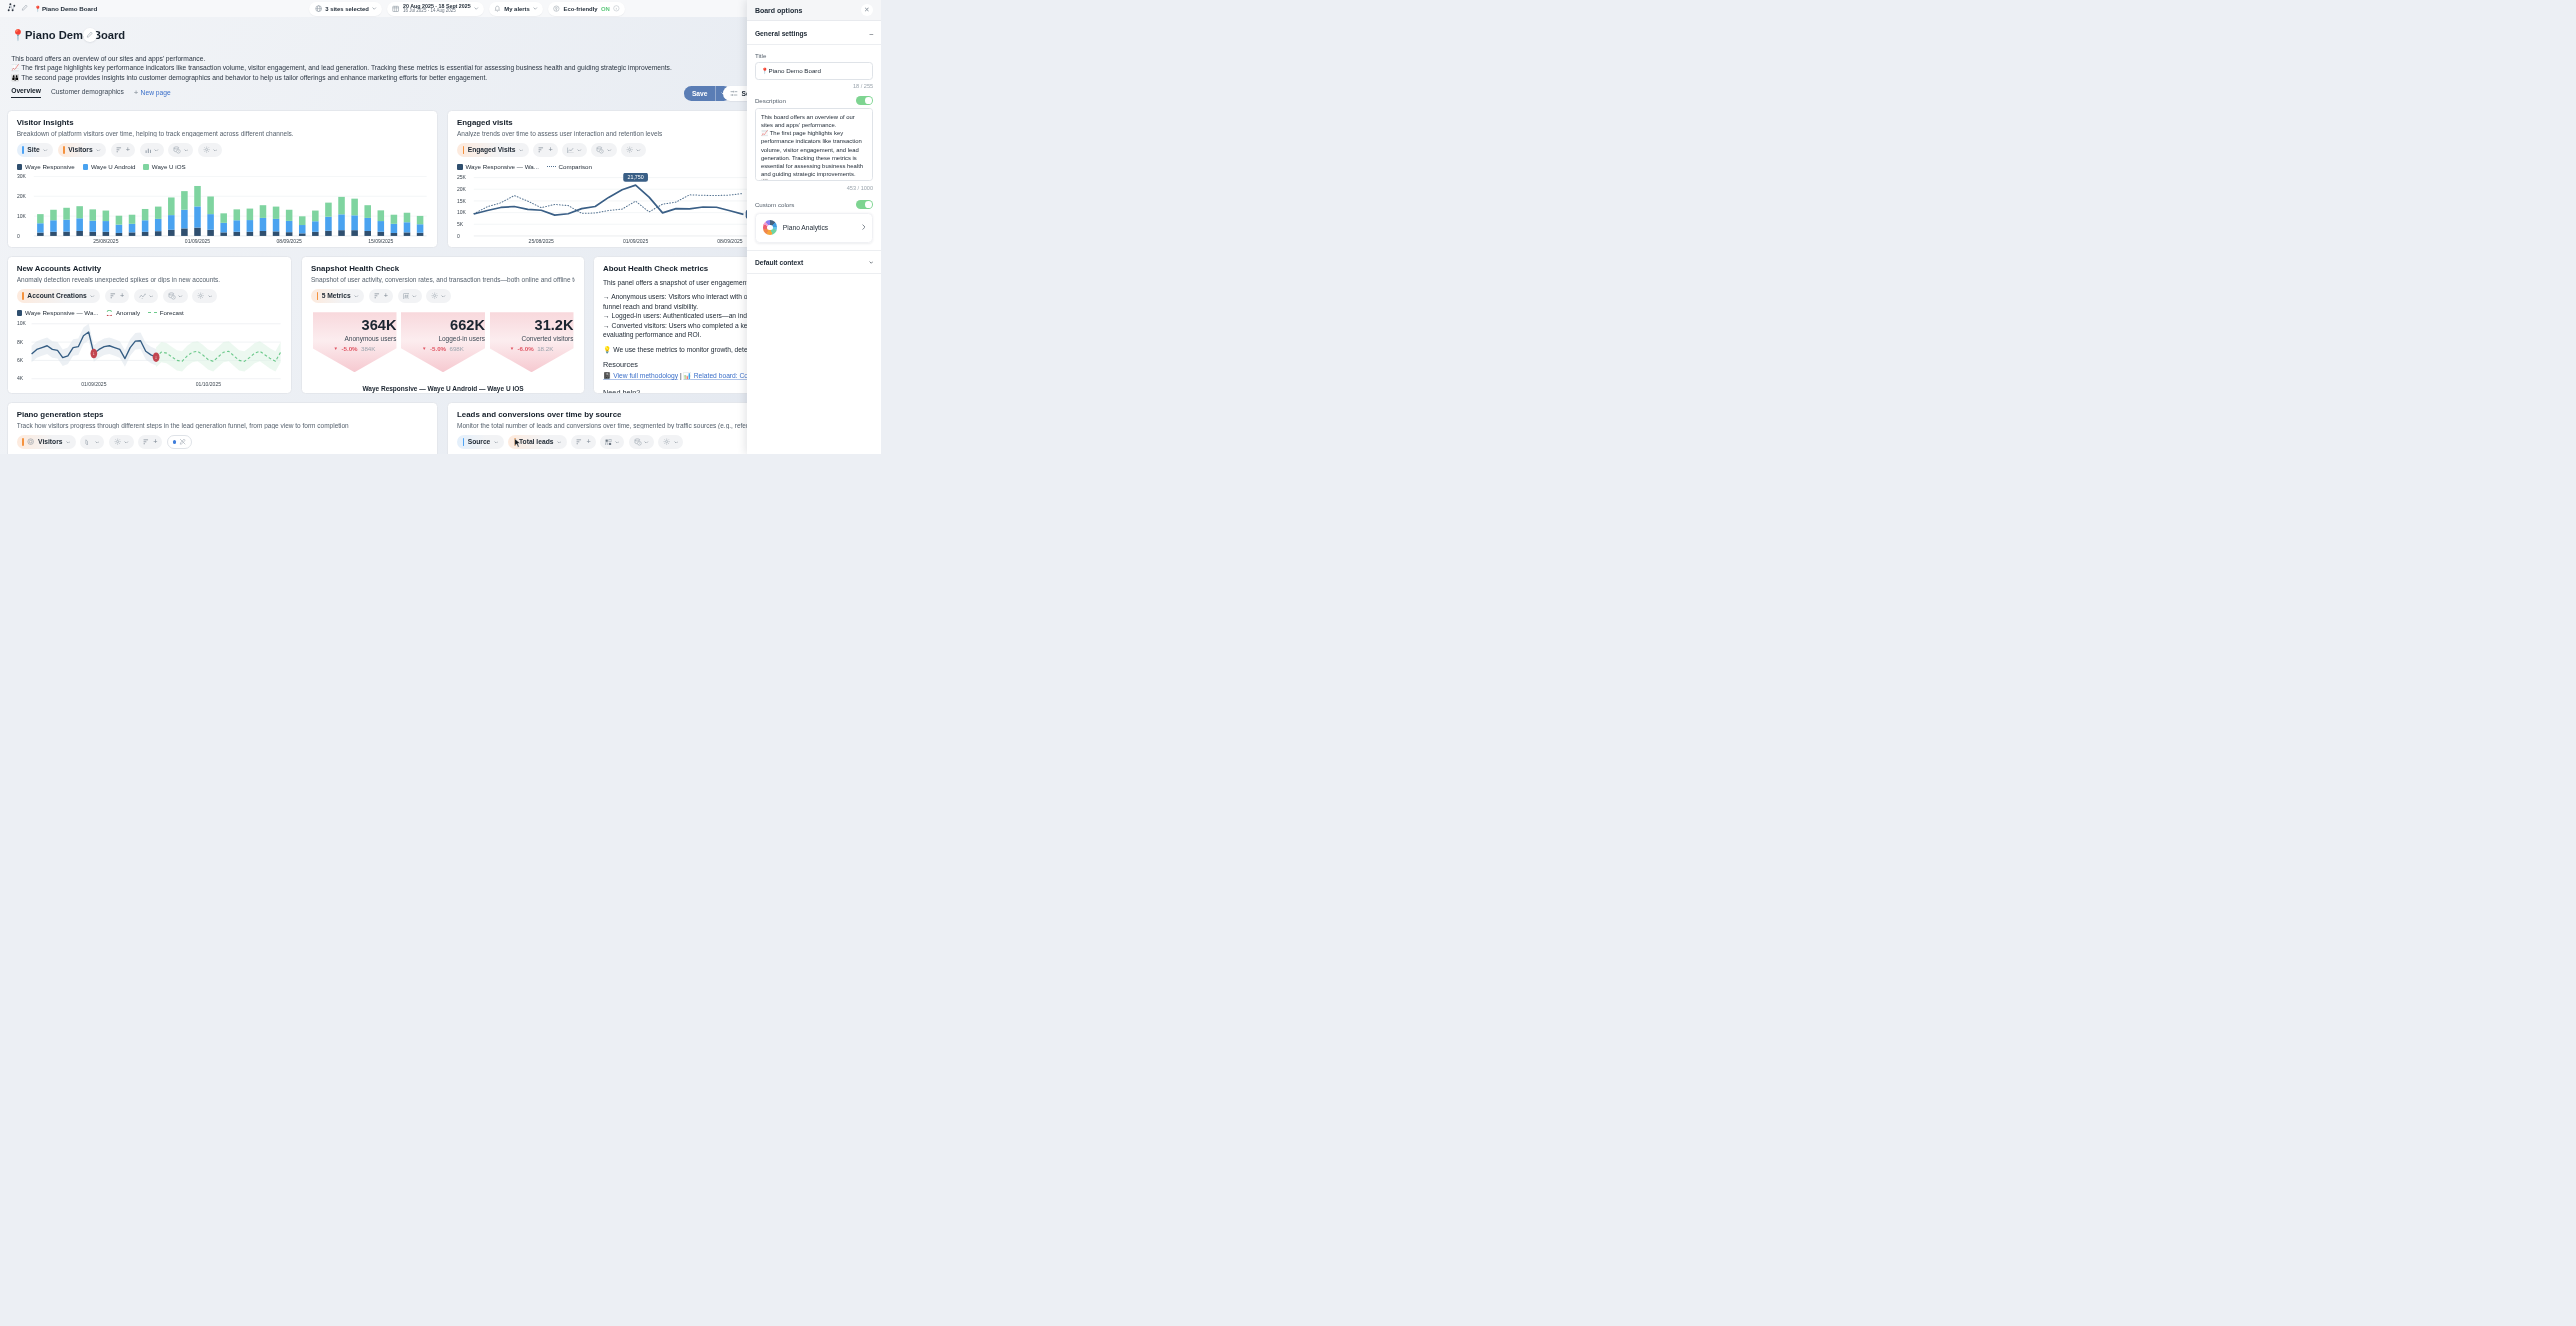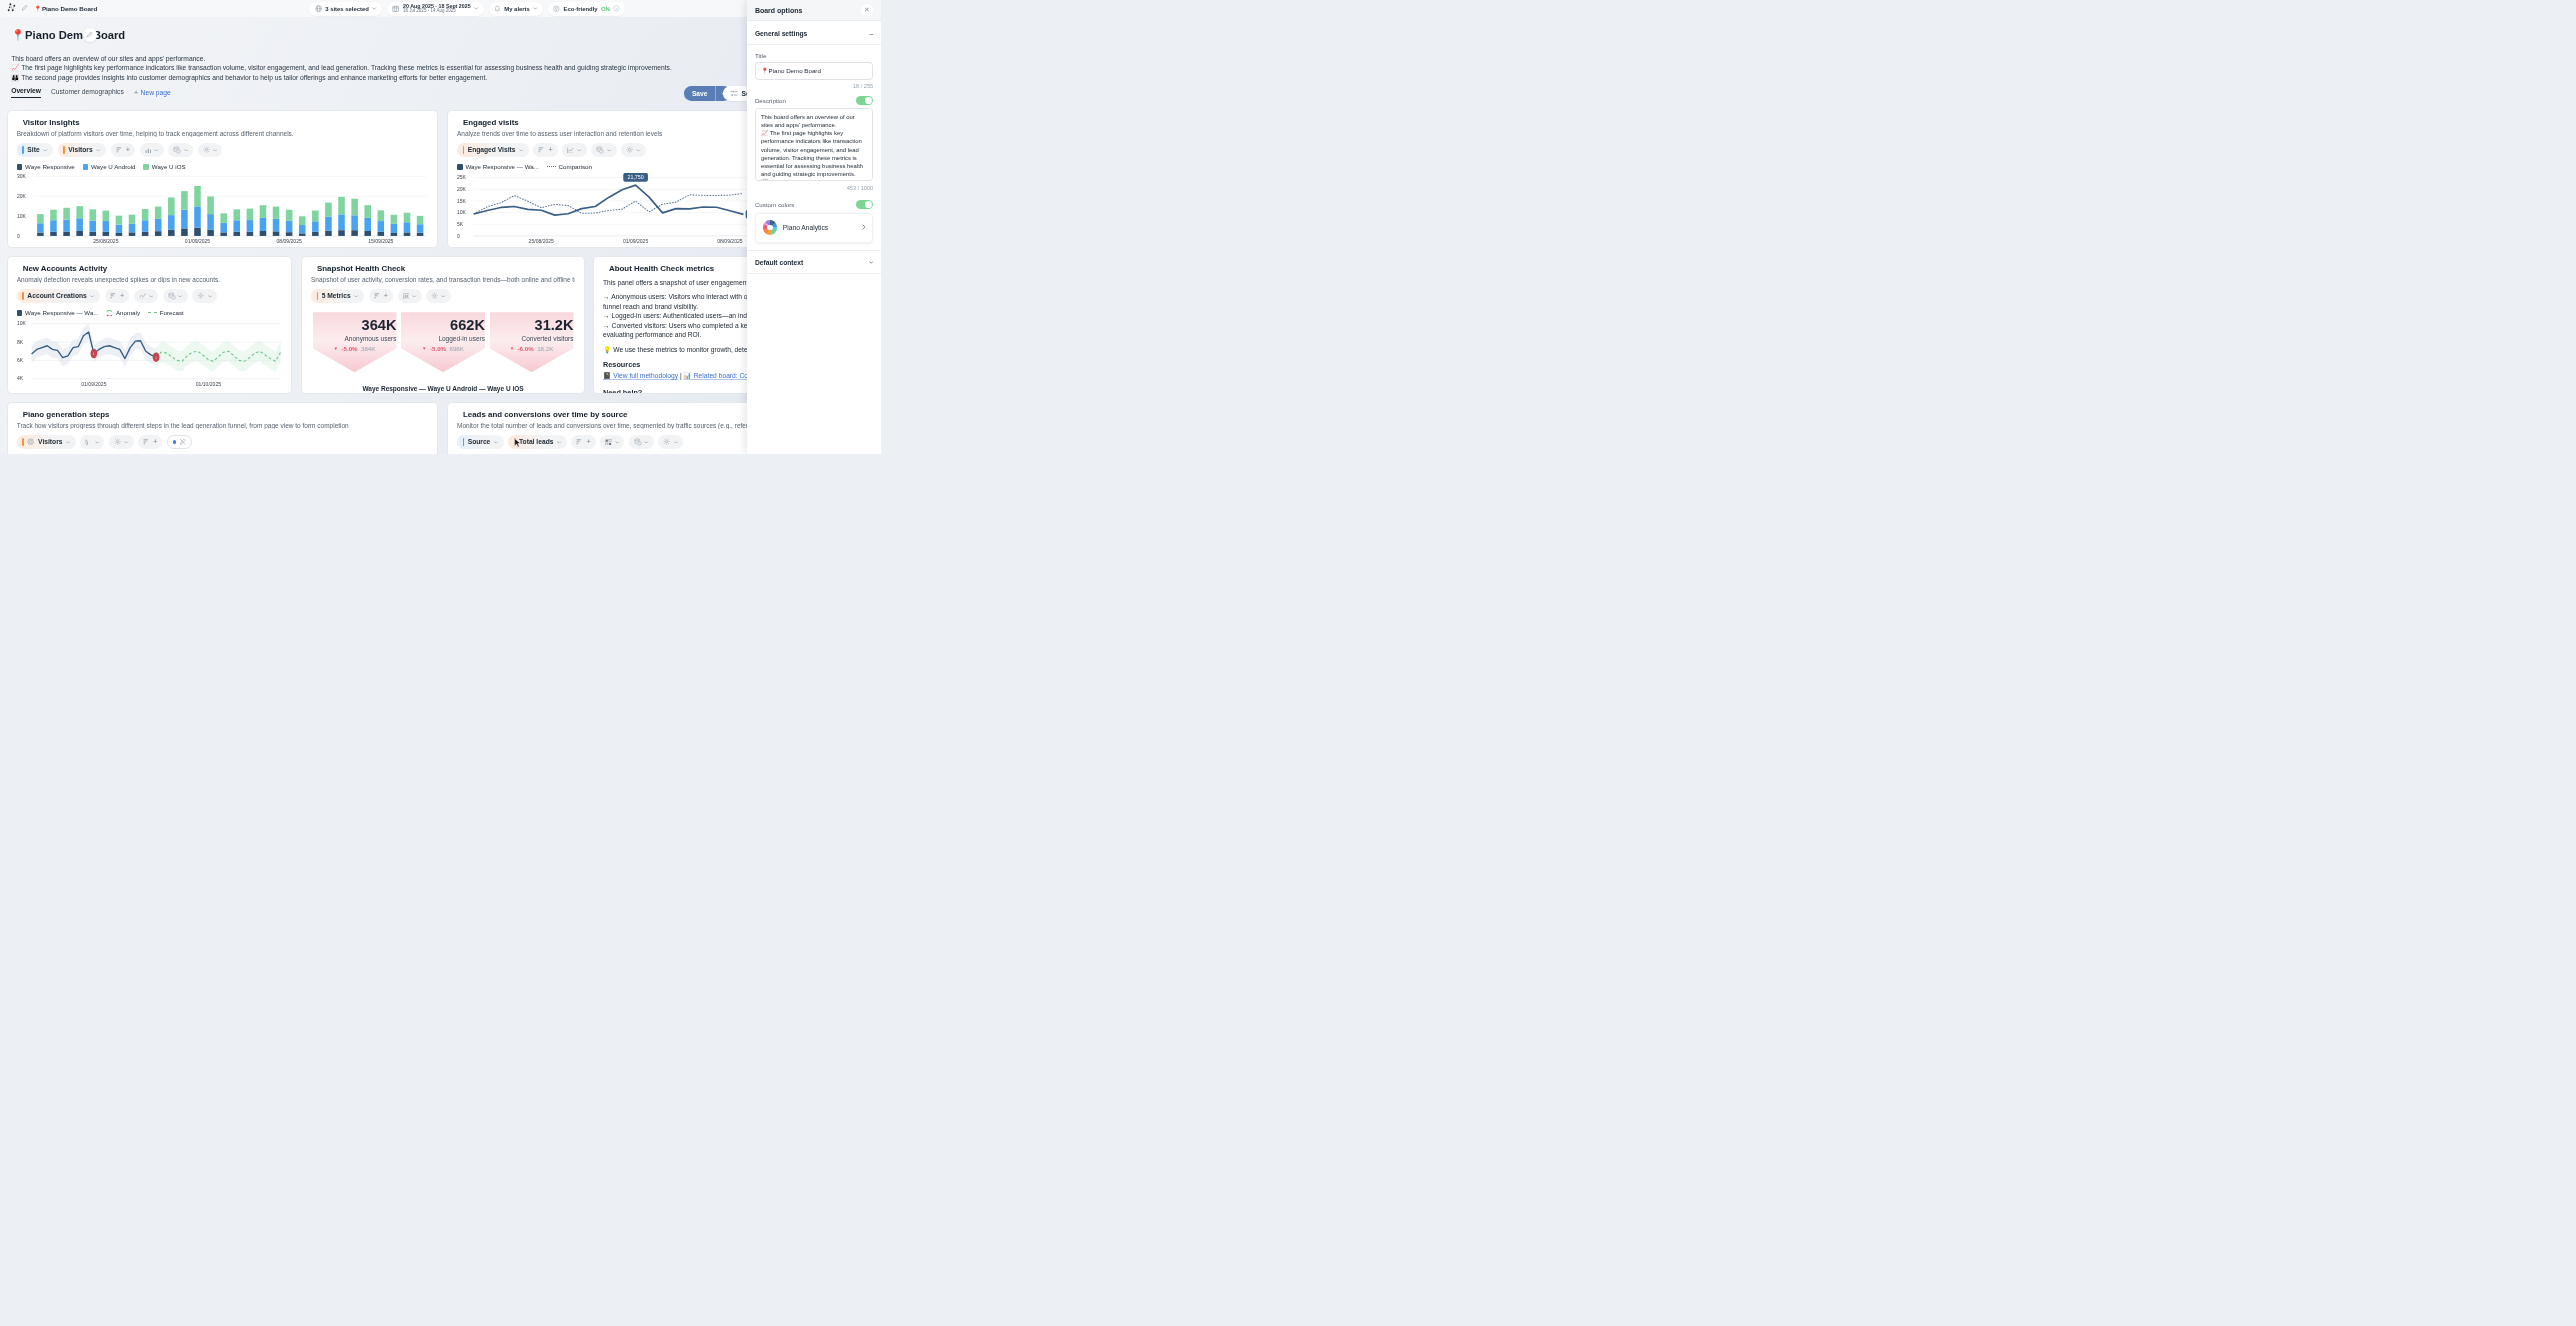--- a/index.html
+++ b/index.html
@@ -31,21 +31,21 @@
   .newpage { color:#3b6fc9; display:flex; align-items:center; gap:2.2px; }
   .newpage .plus { font-size:7.9px; }
   .save-btn { position:absolute; left:684px; top:69px; height:14.6px; border-radius:7.3px; background:#5a7db5; color:#fff; display:flex; align-items:center; font-size:6.7px; font-weight:bold; }
   .save-main { padding:0 7.9px; }
   .save-sep { width:0.6px; height:14.6px; background:rgba(255,255,255,.35); }
   .save-caret { padding:0 5px; display:flex; align-items:center; }
   .set-btn { position:absolute; left:723px; top:69px; height:14.6px; border-radius:7.3px; background:#fff; box-shadow:0 0.6px 1.1px rgba(30,40,60,.1); display:flex; align-items:center; gap:3.9px; padding:0 6.7px; font-size:6.7px; font-weight:bold; color:#1c2733; width:45px; }
 
   
   .panel { position:absolute; background:#fff; border:0.6px solid #e4e7ec; border-radius:4.5px; padding:7.3px 9px; overflow:hidden; }
-  .p-title { font-size:7.9px; font-weight:bold; color:#141e29;margin-left:6px; }
+  .p-title { font-size:7.9px; font-weight:bold; color:#141e29; }
   .p-sub { font-size:6.5px; color:#57626e; margin-top:2.8px; white-space:nowrap; overflow:hidden; }
   .chips { display:flex; gap:4.5px; margin-top:5.6px; align-items:center; }
   .chip { height:14.6px; border-radius:7.3px; background:#f2f3f5; display:flex; align-items:center; gap:3.4px; padding:0 5.6px; font-size:6.7px; font-weight:bold; color:#1d2732; }
   .chip .bar { width:1.7px; height:7.3px; border-radius:1.1px; }
   .chip.tint-blue { background:linear-gradient(90deg,#e3effb,#f2f3f5 60%); }
   .chip.tint-orange { background:linear-gradient(90deg,#fdeadd,#f2f3f5 60%); }
   .ipill { height:14.6px; border-radius:7.3px; background:#f2f3f5; display:flex; align-items:center; gap:2.8px; padding:0 5px; color:#7d8893; }
   .ipill.outline { background:#fff; border:0.6px solid #dfe3e8; }
   .plus { font-size:7.3px; color:#7d8893; }
   .legend { display:flex; gap:7.9px; align-items:center; margin-top:6.2px; font-size:6.2px; color:#232d38; }
@@ -61,21 +61,21 @@
   .kpi .lab { font-size:6.5px; color:#3c4854; margin-top:2.2px; }
   .kpi .delta { margin-top:3.4px; font-size:6.2px; display:flex; justify-content:center; gap:3.4px; align-items:center; }
   .kpi .pct { color:#e05563; font-weight:bold; }
   .kpi .prev { color:#9aa4ad; }
   .kpi .tri { color:#e05563; font-size:4.5px; }
   .kpi-foot { text-align:center; font-size:6.5px; font-weight:bold; color:#1b2530; margin-top:12.4px; }
 
   
   .about-line { font-size:6.7px; line-height:9.5px; color:#202a35; white-space:nowrap; overflow:hidden; }
   .about-gap { height:5px; }
-  .sec-h { font-size:7.3px; font-weight:bold; margin:5.6px 0 3.4px; }
+  .sec-h { font-size:7.3px; font-weight:normal; margin:5.6px 0 3.4px; }
   .linkrow { font-size:6.7px; white-space:nowrap; overflow:hidden; }
   .lnk { color:#3b6fc9; text-decoration:underline; text-decoration-color:rgba(59,111,201,.4); }
 
   
   #sidebar { position:absolute; left:747px; top:0; width:134px; height:454px; background:#fff; box-shadow:-2.2px 0 7.9px rgba(30,40,60,.12); z-index:10; font-size:6.2px; }
   .sb-head { height:21.3px; background:#f5f6f8; border-bottom:0.6px solid #e8eaee; display:flex; align-items:center; justify-content:space-between; padding:0 7.9px; }
   .sb-head .t { font-size:7px; font-weight:bold; }
   .sb-close { width:12.4px; height:12.4px; border-radius:50%; background:#fff; display:flex; align-items:center; justify-content:center; color:#8a949e; font-size:6.7px; }
   .sb-body { padding:6.7px 7.9px 0; }
   .sb-sec { display:flex; justify-content:space-between; align-items:center; font-size:6.7px; font-weight:bold; padding:2.2px 0 6.7px; }

